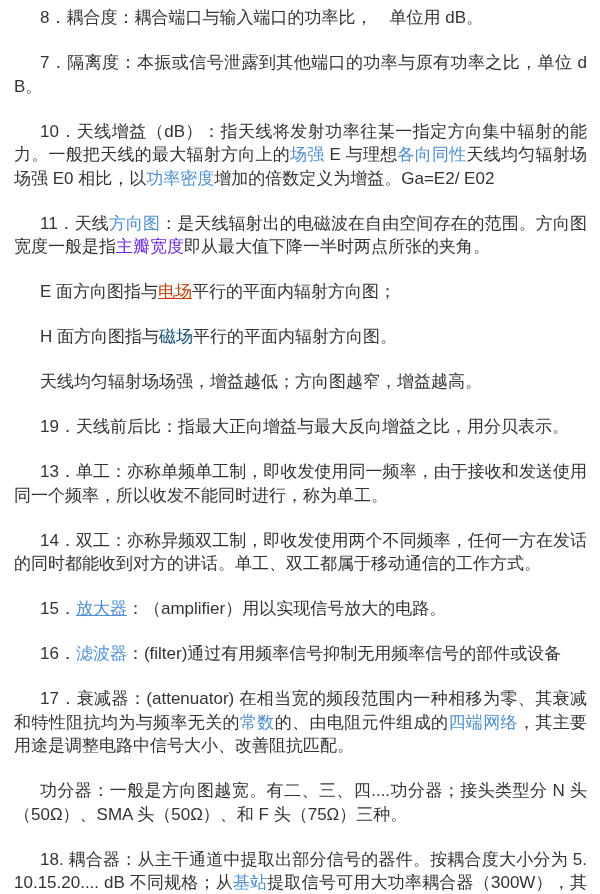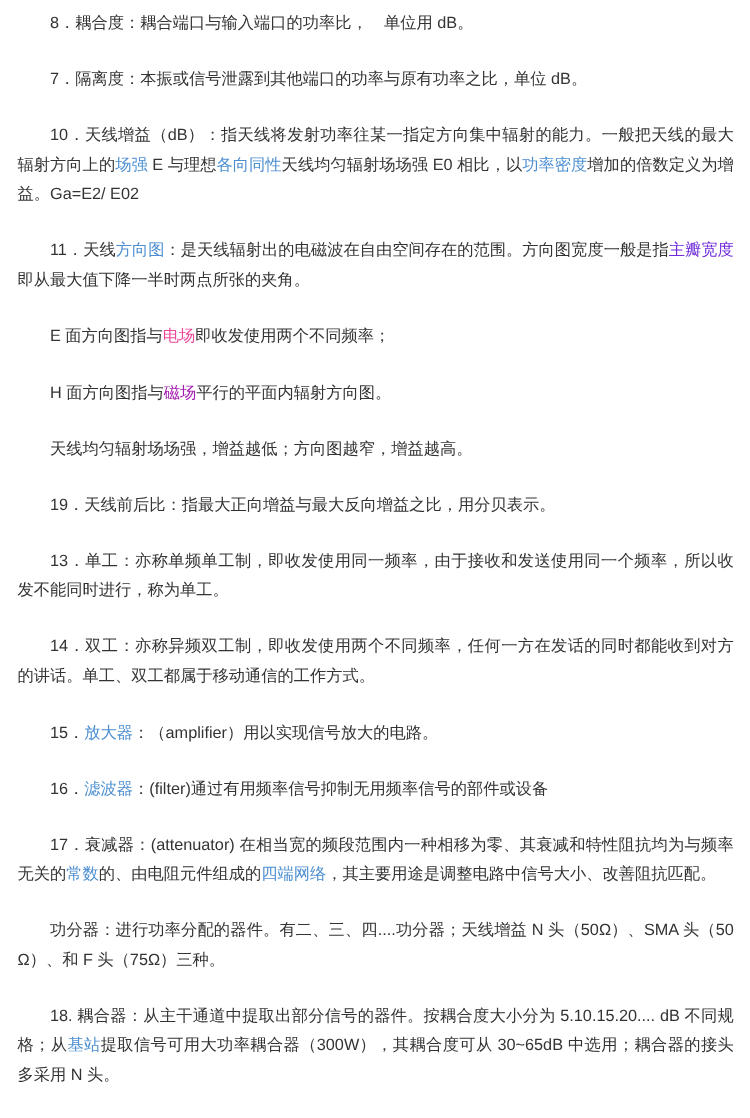--- a/index.html
+++ b/index.html
@@ -11,21 +11,21 @@
     width: 600px;
     height: 894px;
     overflow: hidden;
   }
   .page {
     box-sizing: border-box;
     width: 600px;
     height: 894px;
     padding: 6px 13px 0 14px;
     font-family: "Liberation Sans", "DejaVu Sans", sans-serif;
-    font-size: 13px;
+    font-size: 17px;
     line-height: 23.5px;
     color: #333333;
     text-align: justify;
   }
   .page p {
     margin: 0 0 21.5px 0;
     text-indent: 26px;
     word-break: break-all;
   }
   .term-link {
@@ -36,25 +36,25 @@
 </style>
 </head>
 <body>
 
 <div class="page" style="background: rgb(255, 255, 255); color: rgb(51, 51, 51);">
   <div id="doc-body">
       <p><span>8．耦合度：耦合端口与输入端口的功率比，　单位用 dB。</span></p>
       <p><span>7．隔离度：本振或信号泄露到其他端口的功率与原有功率之比，单位 dB。</span></p>
       <p><span>10．天线增益（dB）：指天线将发射功率往某一指定方向集中辐射的能力。一般把天线的最大辐射方向上的</span><span class="term-link" style="color: rgb(77, 143, 209);">场强</span><span> E 与理想</span><span class="term-link" style="color: rgb(77, 143, 209);">各向同性</span><span>天线均匀辐射场场强 E0 相比，以</span><span class="term-link" style="color: rgb(77, 143, 209);">功率密度</span><span>增加的倍数定义为增益。Ga=E2/ E02</span></p>
       <p><span>11．天线</span><span class="term-link" style="color: rgb(77, 143, 209);">方向图</span><span>：是天线辐射出的电磁波在自由空间存在的范围。方向图宽度一般是指</span><span class="term-link" style="color: #6d28d9;">主瓣宽度</span><span>即从最大值下降一半时两点所张的夹角。</span></p>
-      <p><span>E 面方向图指与</span><span class="term-link" style="color: #ec4899;">电场</span><span>即收发使用两个不同频率；</span></p>
-      <p><span>H 面方向图指与</span><span class="term-link" style="color: #a21caf;">磁场</span><span>平行的平面内辐射方向图。</span></p>
+      <p><span>E 面方向图指与</span><span class="term-link" style="color: #c2410c; text-decoration: underline;">电场</span><span>平行的平面内辐射方向图；</span></p>
+      <p><span>H 面方向图指与</span><span class="term-link" style="color: #0c4a6e;">磁场</span><span>平行的平面内辐射方向图。</span></p>
       <p><span>天线均匀辐射场场强，增益越低；方向图越窄，增益越高。</span></p>
       <p><span>19．天线前后比：指最大正向增益与最大反向增益之比，用分贝表示。</span></p>
       <p><span>13．单工：亦称单频单工制，即收发使用同一频率，由于接收和发送使用同一个频率，所以收发不能同时进行，称为单工。</span></p>
       <p><span>14．双工：亦称异频双工制，即收发使用两个不同频率，任何一方在发话的同时都能收到对方的讲话。单工、双工都属于移动通信的工作方式。</span></p>
-      <p><span>15．</span><span class="term-link" style="color: rgb(77, 143, 209);">放大器</span><span>：（amplifier）用以实现信号放大的电路。</span></p>
+      <p><span>15．</span><span class="term-link" style="color: rgb(77, 143, 209); text-decoration: underline;">放大器</span><span>：（amplifier）用以实现信号放大的电路。</span></p>
       <p><span>16．</span><span class="term-link" style="color: rgb(77, 143, 209); margin-top: 36px;">滤波器</span><span>：(filter)通过有用频率信号抑制无用频率信号的部件或设备</span></p>
       <p><span>17．衰减器：(attenuator) 在相当宽的频段范围内一种相移为零、其衰减和特性阻抗均为与频率无关的</span><span class="term-link" style="color: rgb(77, 143, 209);">常数</span><span>的、由电阻元件组成的</span><span class="term-link" style="color: rgb(77, 143, 209);">四端网络</span><span>，其主要用途是调整电路中信号大小、改善阻抗匹配。</span></p>
-      <p><span>功分器：进行功率分配的器件。有二、三、四....功分器；天线增益 N 头（50Ω）、SMA 头（50Ω）、和 F 头（75Ω）三种。</span></p>
+      <p><span>功分器：一般是方向图越宽。有二、三、四....功分器；接头类型分 N 头（50Ω）、SMA 头（50Ω）、和 F 头（75Ω）三种。</span></p>
       <p><span>18. 耦合器：从主干通道中提取出部分信号的器件。按耦合度大小分为 5.10.15.20.... dB 不同规格；从</span><span class="term-link" style="color: rgb(77, 143, 209);">基站</span><span>提取信号可用大功率耦合器（300W），其耦合度可从 30~65dB 中选用；耦合器的接头多采用 N 头。</span></p>
     </div>
 </div>
 
 </body></html>

